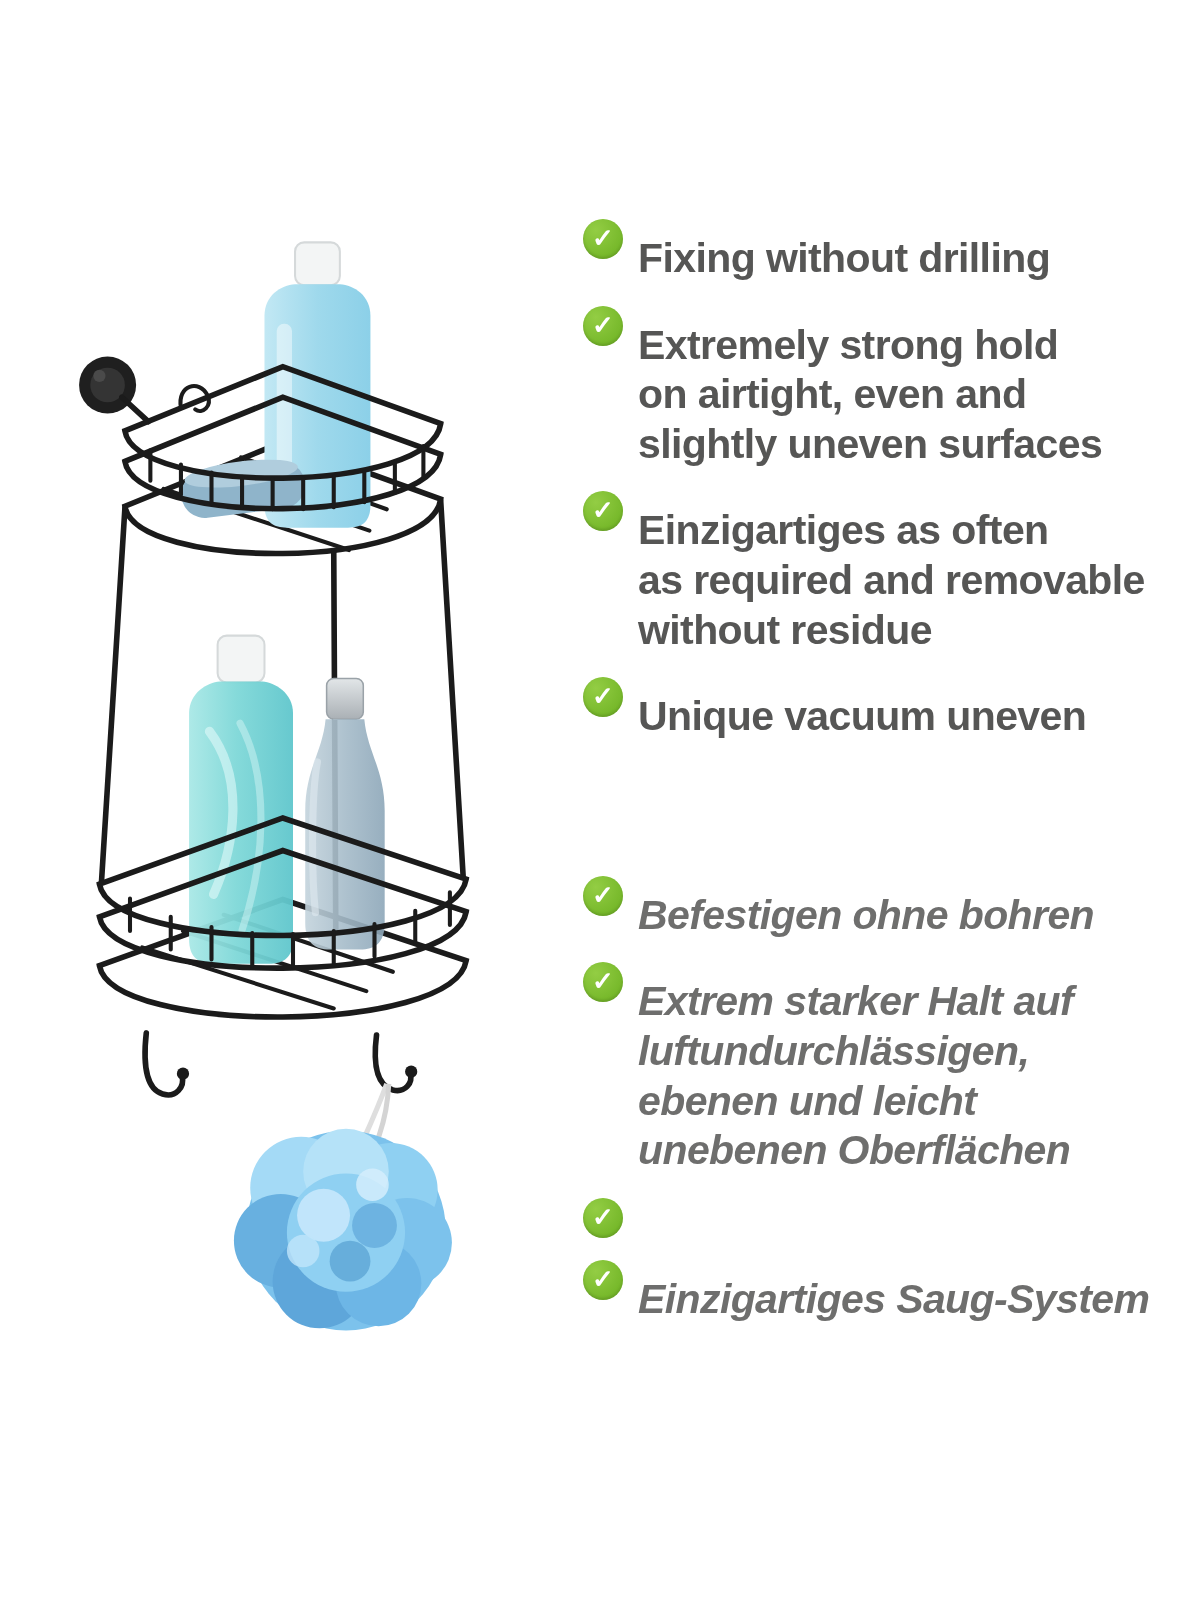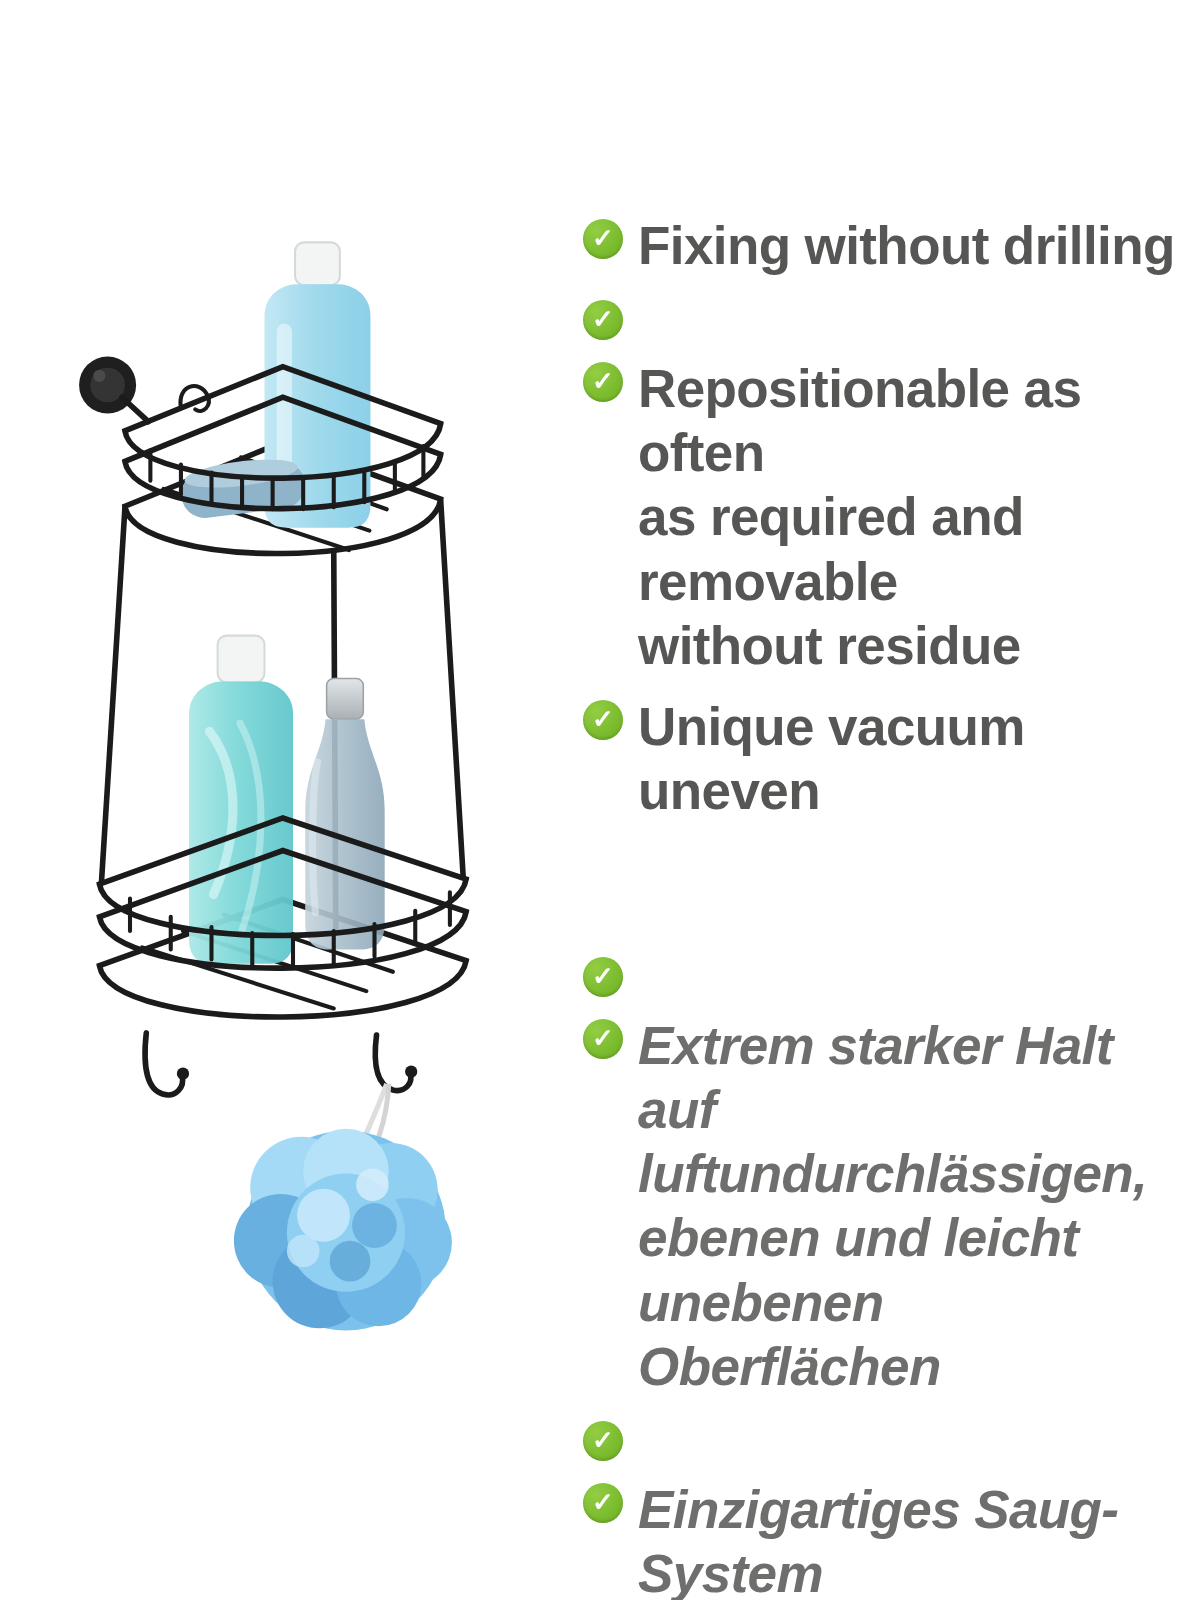--- a/index.html
+++ b/index.html
@@ -28,21 +28,21 @@
   ul.list.de{margin-top:112px;}
   li.item{display:flex;align-items:flex-start;gap:15px;margin-bottom:17px;}
   .check{
     flex:0 0 auto;width:40px;height:40px;border-radius:50%;
     background:radial-gradient(circle at 32% 28%, #93cd44, var(--check-green,#76b82a) 72%);
     display:flex;align-items:center;justify-content:center;
     margin-top:5px;
     box-shadow:inset 0 -2px 3px rgba(0,0,0,.14);
   }
   .glyph{color:#ffffff;font-size:26px;font-weight:bold;line-height:1;transform:translateY(-1px);}
-  .txt{white-space:pre-line;font-size:53px;line-height:1.21;letter-spacing:-0.6px;}
+  .txt{white-space:pre-line;font-size:41px;line-height:1.21;letter-spacing:-0.6px;margin-top:20px;}
   .en .txt{font-weight:700;color:var(--text-en,#565655);}
   .de .txt{font-weight:700;font-style:italic;color:var(--text-de,#6e6e6d);}
 </style>
 </head>
 <body>
 
 <div class="page">
 
   <div class="illustration">
     <svg viewBox="0 0 520 1120" width="530" height="1141">
@@ -169,42 +169,46 @@
       <li class="item">
         <span class="check">
             <span class="glyph">✓</span>
           </span>
         <span class="txt">Fixing without drilling</span>
       </li>
       <li class="item">
         <span class="check">
             <span class="glyph">✓</span>
           </span>
-      </li>
-      <li class="item">
-        <span class="check">
-            <span class="glyph">✓</span>
-          </span>
-        <span class="txt">Repositionable as often
+        <span class="txt">Extremely strong hold
+on airtight, even and
+slightly uneven surfaces</span>
+      </li>
+      <li class="item">
+        <span class="check">
+            <span class="glyph">✓</span>
+          </span>
+        <span class="txt">Einzigartiges as often
 as required and removable
 without residue</span>
       </li>
       <li class="item">
         <span class="check">
             <span class="glyph">✓</span>
           </span>
         <span class="txt">Unique vacuum uneven</span>
       </li>
     </ul>
 
     <ul class="list de">
       <li class="item">
         <span class="check">
             <span class="glyph">✓</span>
           </span>
+        <span class="txt">Befestigen ohne bohren</span>
       </li>
       <li class="item">
         <span class="check">
             <span class="glyph">✓</span>
           </span>
         <span class="txt">Extrem starker Halt auf
 luftundurchlässigen,
 ebenen und leicht
 unebenen Oberflächen</span>
       </li>

